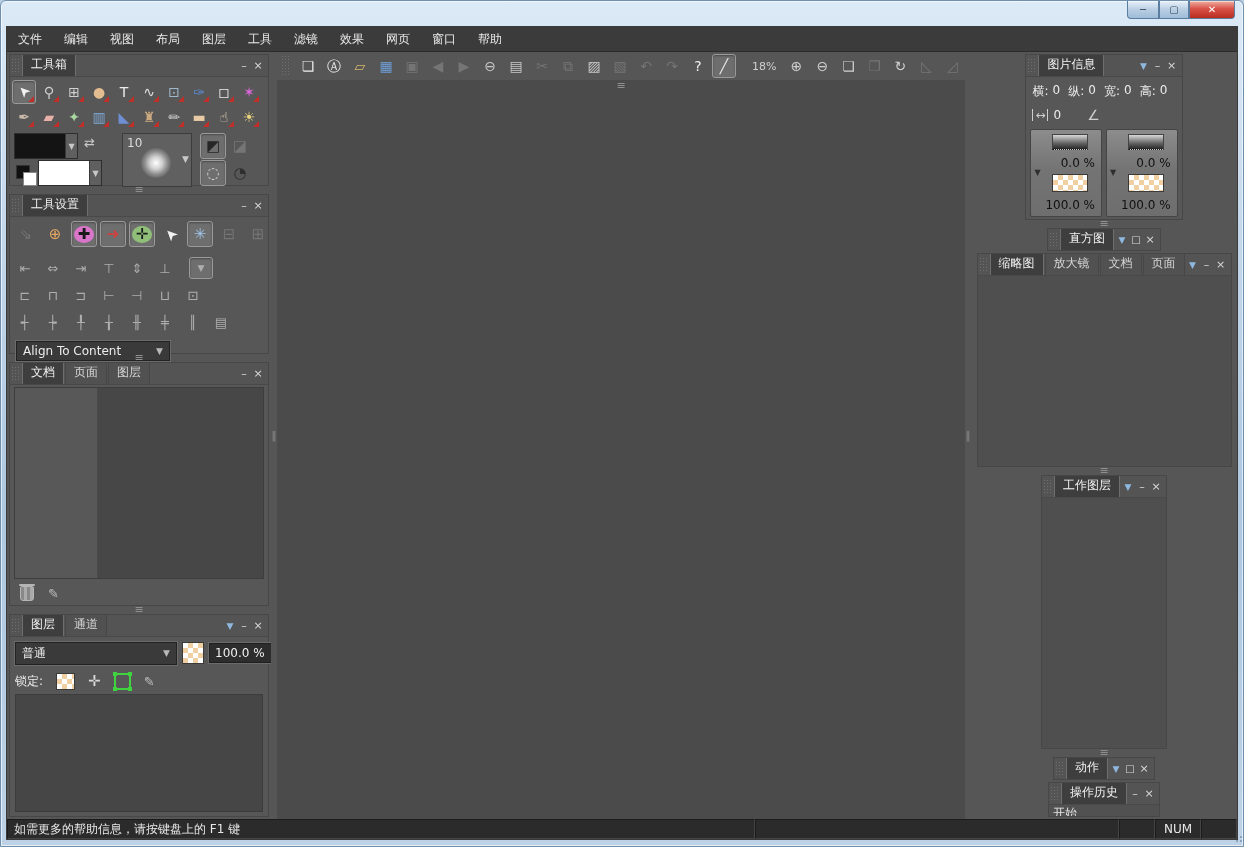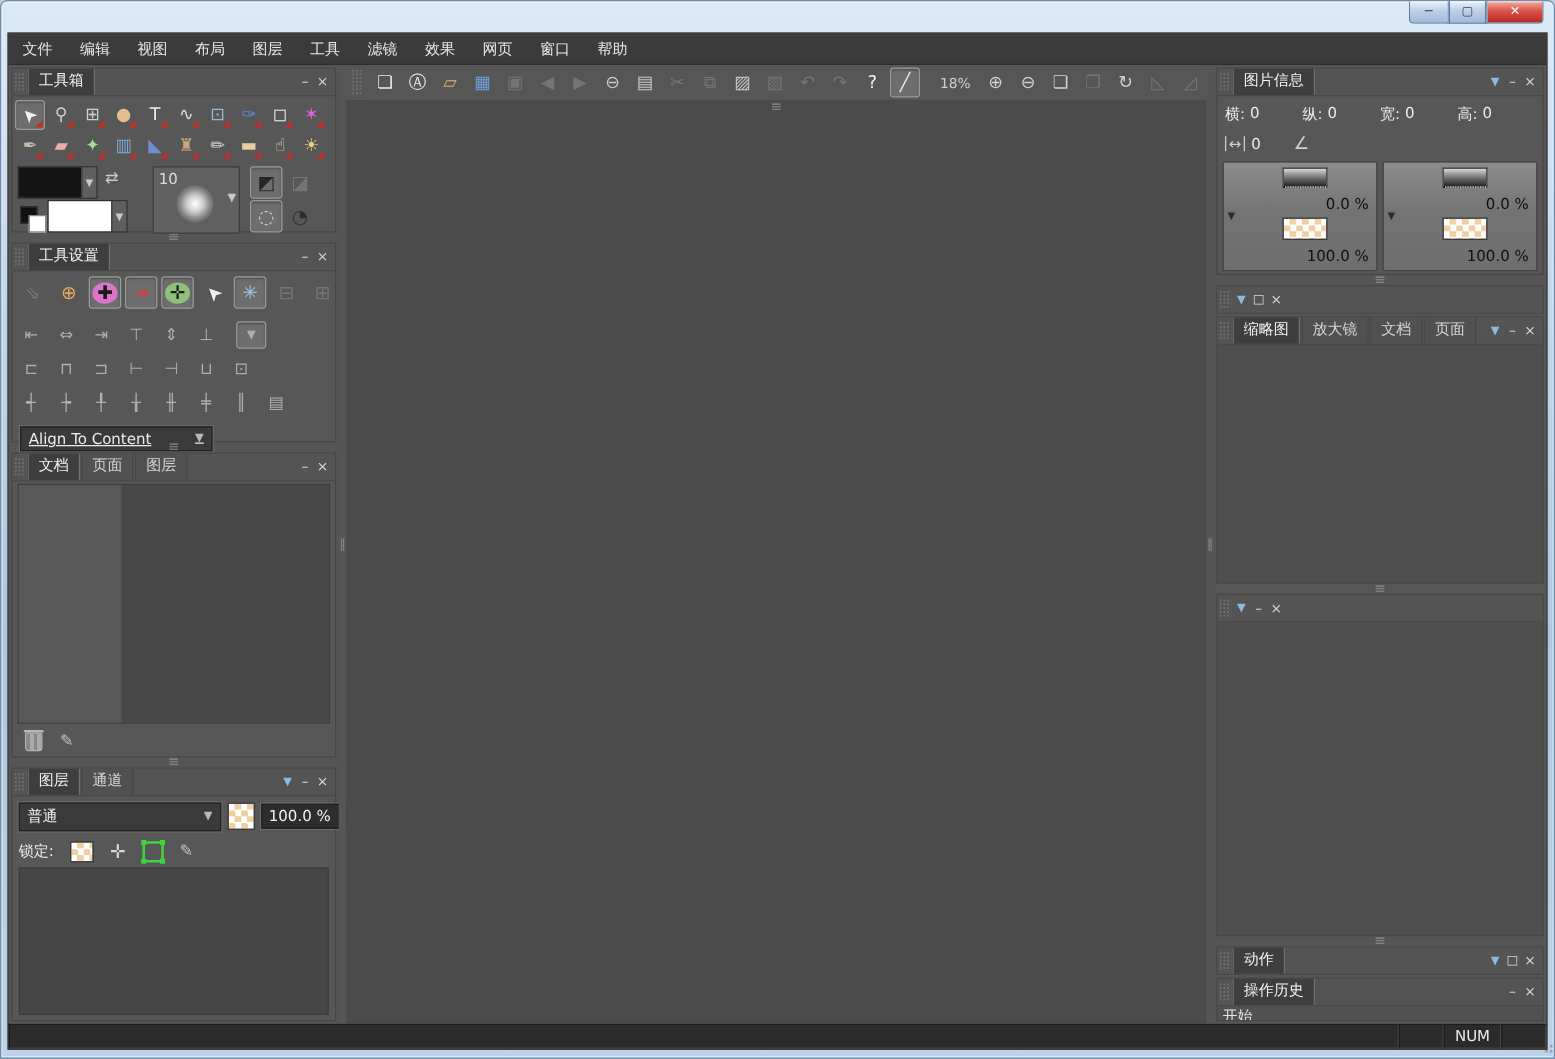--- a/index.html
+++ b/index.html
@@ -24,21 +24,21 @@
   .grip-dots{position:absolute;right:5px;bottom:4px;width:2px;height:2px;background:#8aa2bd;
     box-shadow:4px 0 0 #8aa2bd,8px 0 0 #8aa2bd,4px -4px 0 #8aa2bd,8px -4px 0 #8aa2bd,8px -8px 0 #8aa2bd;}
   
   .app{position:absolute;left:6px;right:6px;top:26px;bottom:7px;background:#565656;border:1px solid #3a3a3a;display:flex;flex-direction:column;}
   .menubar{height:24px;background:#3b3b3b;border-bottom:1px solid #2c2c2c;display:flex;align-items:stretch;color:#e8e8e8;flex:none;}
   .menu-item{padding:0 11px;line-height:24px;cursor:default;}
   .main{flex:1;display:flex;min-height:0;position:relative;}
   
   .dock{flex:none;display:flex;flex-direction:column;padding:2px;box-sizing:border-box;background:#565656;}
   .dock.left{width:264px;}
-  .dock.right{width:266px;}
+  .dock.right{width:266px;align-items:center;}
   .center{flex:1;display:flex;flex-direction:column;min-width:0;}
   .vsplit{width:6px;flex:none;background:#565656;display:flex;align-items:center;justify-content:center;color:#8a8a8a;font-size:10px;}
   .hsplit{height:8px;flex:none;display:flex;align-items:center;justify-content:center;color:#8f8f8f;font-size:11px;line-height:8px;}
   
   .panel{background:#575757;border:1px solid #474747;display:flex;flex-direction:column;box-sizing:border-box;}
   .phead{height:21px;flex:none;display:flex;align-items:stretch;background:#545454;border-bottom:1px solid #494949;}
   .pgrip{width:10px;flex:none;margin:3px 1px;background-image:radial-gradient(#6f6f6f 35%,transparent 36%);background-size:3px 3px;}
   .ptabs{display:flex;align-items:flex-end;flex:1;min-width:0;overflow:hidden;}
   .ptab{padding:2px 8px 3px;color:#d6d6d6;background:#515151;border:1px solid #474747;border-bottom:none;margin-right:1px;white-space:nowrap;}
   .ptab.active{background:#3e3e3e;color:#f2f2f2;border-color:#6e6e6e;}
@@ -79,21 +79,21 @@
   .maskgrid .glyph{font-size:15px;}
   
   .ts-btnrow{display:flex;gap:3px;padding:4px 3px 2px;}
   .ts-btnrow .tbtn{width:26px;height:26px;}
   .ts-btnrow .glyph{font-size:15px;}
   .alignrows{padding:8px 3px 2px;display:flex;flex-direction:column;gap:5px;}
   .alignrow{display:flex;gap:4px;align-items:center;}
   .ddl{display:flex;align-items:center;background:#3a3a3a;border:1px solid #222;box-shadow:0 0 0 1px #6b6b6b;
      color:#ececec;padding:2px 6px;gap:6px;}
   .ddl .caret{margin-left:auto;color:#b8b8b8;font-size:9px;}
-  .align-ddl{width:140px;margin:6px 6px 12px;text-decoration:underline;}
+  .align-ddl{width:140px;margin:6px 6px 12px;}
   
   .doclist{flex:1;margin:2px 4px;border:1px solid #3e3e3e;display:flex;min-height:0;}
   .doclist .colA{width:82px;background:#585858;border-right:1px solid #4a4a4a;}
   .doclist .colB{flex:1;background:#474747;}
   .doc-foot{height:24px;flex:none;display:flex;align-items:center;gap:14px;padding-left:10px;}
   .trash{width:12px;height:13px;border:1px solid #b5b5b5;border-radius:2px 2px 3px 3px;position:relative;background:linear-gradient(90deg,#888 25%,#aaa 25% 50%,#888 50% 75%,#aaa 75%);}
   .trash:before{content:"";position:absolute;left:-2px;top:-3px;right:-2px;height:2px;background:#b5b5b5;border-radius:1px;}
   .editpen{color:#bdbdbd;font-size:13px;}
   
   .lay-row1{display:flex;align-items:center;gap:5px;padding:4px 5px 2px;}
@@ -651,20 +651,23 @@
               </div>
           </div>
         </div>
       </div>
 
       <div class="hsplit">≡</div>
 
       <div class="panel" style="flex:none;">
         <div class="phead" style="border-bottom:none;">
           <div class="pgrip"></div>
+          <div class="ptabs">
+              <span class="ptab active">直方图</span>
+            </div>
           <div class="pctrls">
               <span class="pctrl dropdown">▼</span>
               <span class="pctrl maximize">□</span>
               <span class="pctrl close">×</span>
             </div>
         </div>
       </div>
 
       <div style="height:2px;flex:none;"></div>
 
@@ -684,20 +687,23 @@
             </div>
         </div>
         <div class="emptybox"></div>
       </div>
 
       <div class="hsplit">≡</div>
 
       <div class="panel" style="flex:1;min-height:0;">
         <div class="phead">
           <div class="pgrip"></div>
+          <div class="ptabs">
+              <span class="ptab active">工作图层</span>
+            </div>
           <div class="pctrls">
               <span class="pctrl dropdown">▼</span>
               <span class="pctrl minimize">–</span>
               <span class="pctrl close">×</span>
             </div>
         </div>
         <div class="emptybox"></div>
       </div>
 
       <div class="hsplit">≡</div>
@@ -728,18 +734,19 @@
               <span class="pctrl minimize">–</span>
               <span class="pctrl close">×</span>
             </div>
         </div>
         <div class="historybody">开始</div>
       </div>
     </div>
   </div>
 
   <div class="statusbar">
+    <div class="ssec s1">如需更多的帮助信息，请按键盘上的 F1 键</div>
     <div class="ssec s2"></div>
     <div class="ssec s3"></div>
     <div class="ssec s4">NUM</div>
     <div class="ssec s5"></div>
   </div>
 </div>
 
 </body></html>

